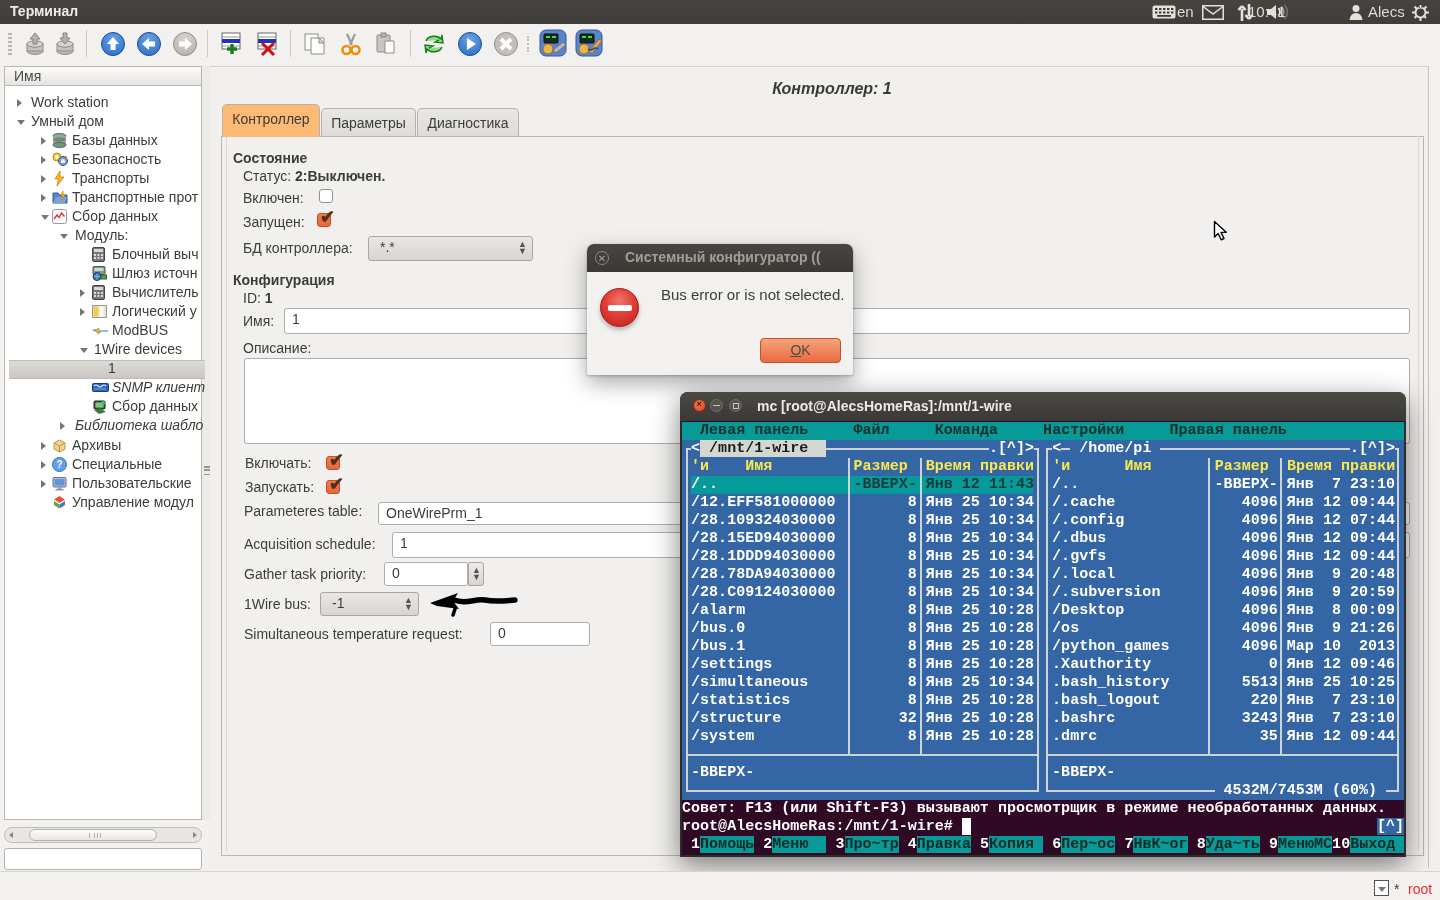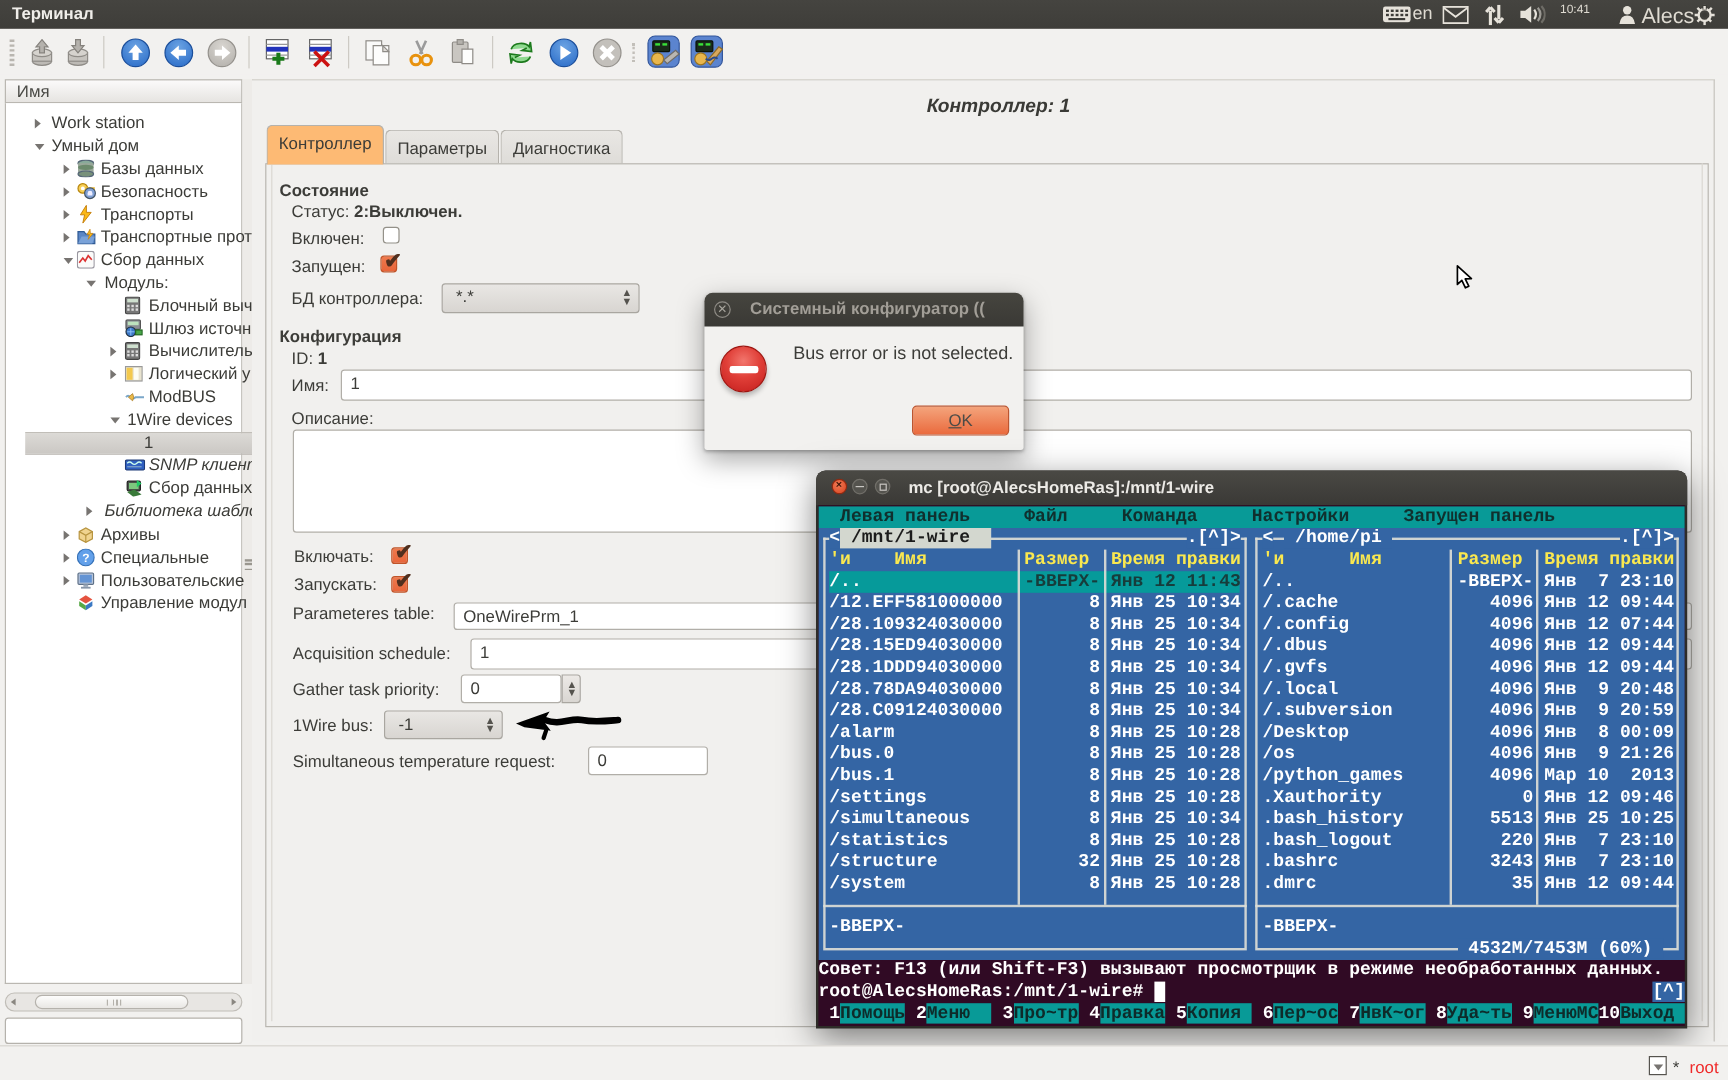--- a/index.html
+++ b/index.html
@@ -99,26 +99,26 @@
     <svg width="20" height="17" style="position:absolute;left:1236px;top:4px">
       <path d="M6 17 L6 5 M6 2 L2.5 6 M6 2 L9.5 6" stroke="#e6e2da" stroke-width="2.6" fill="none"></path>
       <path d="M13 0 L13 12 M13 15 L9.5 11 M13 15 L16.5 11" stroke="#e6e2da" stroke-width="2.6" fill="none"></path>
     </svg>
     <svg width="22" height="16" style="position:absolute;left:1266px;top:4px">
       <path d="M1 5 h4 L10 1 V15 L5 11 H1z" fill="#e6e2da"></path>
       <path d="M12.5 4 q3 4 0 8" stroke="#e6e2da" stroke-width="1.8" fill="none"></path>
       <path d="M15.5 2.5 q4.5 5.5 0 11" stroke="#9c9a94" stroke-width="1.8" fill="none"></path>
       <path d="M18.5 1 q6 7 0 14" stroke="#6e6c66" stroke-width="1.8" fill="none"></path>
     </svg>
-    <span style="position:absolute;left:1300px;top:3px;font-size:10px">10:41</span>
+    <span style="position:absolute;left:1248px;top:3px;font-size:15px">10:41</span>
     <svg width="16" height="16" style="position:absolute;left:1348px;top:4px">
       <circle cx="8" cy="4.5" r="3.5" fill="#e6e2da"></circle>
       <path d="M1.5 16 q1 -7 6.5 -7 q5.5 0 6.5 7z" fill="#e6e2da"></path>
     </svg>
-    <span style="position:absolute;left:1368px;top:3px;font-size:18px">Alecs</span>
+    <span style="position:absolute;left:1368px;top:3px;font-size:15px">Alecs</span>
     <svg width="17" height="17" style="position:absolute;left:1412px;top:4px">
       <g stroke="#e6e2da" stroke-width="2" fill="none">
         <circle cx="8.5" cy="8.5" r="5"></circle>
         <path d="M8.5 0 v4 M8.5 13 v4 M0 8.5 h4 M13 8.5 h4 M2.5 2.5 l2.8 2.8 M11.2 11.2 l2.8 2.8 M14.5 2.5 l-2.8 2.8 M5.3 11.2 l-2.8 2.8"></path>
       </g>
       <circle cx="8.5" cy="8.5" r="2" fill="#3c3b37"></circle>
       <rect x="6.7" y="0" width="3.6" height="4" fill="#3c3b37"></rect>
       <path d="M8.5 1 v3" stroke="#e6e2da" stroke-width="2"></path>
     </svg>
   </div>
@@ -231,21 +231,21 @@
         <rect x="13" y="7" width="4" height="2" fill="#39e039"></rect>
         <circle cx="9" cy="20" r="5" fill="#e8b64c" stroke="#9b7420"></circle>
         <path d="M14 22 L24 10 l3 2 L17 25z" fill="#d9a85c" stroke="#8a6a2a"></path>
         <path d="M13 20 q3 2 5 0 q3 -2 5 0" stroke="#2a4a8a" fill="none" stroke-width="1.6"></path>
       </svg></div>
   </div>
 <div id="treehdr">Имя</div>
 <div id="treebox"></div>
 <div id="vsb"></div>
 <div style="position:absolute;left:204px;top:466px;width:6px;height:1px;border-top:5px double #9a978f;height:9px;border-bottom:1px solid #9a978f"></div>
-<div style="position:absolute;left:16px;top:0;width:212px;height:868px;overflow:hidden">
+<div style="position:absolute;left:4px;top:0;width:212px;height:868px;overflow:hidden">
     <div style="position:absolute;left:5px;top:360px;width:196px;height:19px;background:linear-gradient(#dcdad6,#cbc8c4);border-top:1px solid #c1beb8;border-bottom:1px solid #bcb9b3"></div>
     <div class="arr are" style="left:13px;top:99px"></div>
     <div class="trw" style="left:27px;top:94px;">Work station</div>
     <div class="arr arx" style="left:13px;top:120px"></div>
     <div class="trw" style="left:27px;top:113px;">Умный дом</div>
     <div class="arr are" style="left:37px;top:137px"></div>
     <div class="tico" style="left:48px;top:133px"><svg width="15" height="15">
         <ellipse cx="7.5" cy="3" rx="6.5" ry="2.5" fill="#8a9" stroke="#567"></ellipse>
         <rect x="1" y="3" width="13" height="9" fill="#9aa89a"></rect>
         <ellipse cx="7.5" cy="6.5" rx="6.5" ry="2.2" fill="#6c8a6c"></ellipse>
@@ -466,21 +466,21 @@
 <div class="ml" style="left:1036.5px;top:447.5px;width:2px;height:342.0px"></div>
 <div class="ml" style="left:847.5px;top:457.5px;width:2px;height:296.0px"></div>
 <div class="ml" style="left:919.5px;top:457.5px;width:2px;height:296.0px"></div>
 <div class="ml" style="left:1045.5px;top:447.5px;width:353.0px;height:2px"></div>
 <div class="ml" style="left:1045.5px;top:789.5px;width:353.0px;height:2px"></div>
 <div class="ml" style="left:1045.5px;top:753.5px;width:353.0px;height:2px"></div>
 <div class="ml" style="left:1045.5px;top:447.5px;width:2px;height:342.0px"></div>
 <div class="ml" style="left:1396.5px;top:447.5px;width:2px;height:342.0px"></div>
 <div class="ml" style="left:1207.5px;top:457.5px;width:2px;height:296.0px"></div>
 <div class="ml" style="left:1279.5px;top:457.5px;width:2px;height:296.0px"></div>
-<div class="trow" style="top:421.5px">  <i class="m">Левая панель</i>     <i class="m">Файл</i>     <i class="m">Команда</i>     <i class="m">Настройки</i>     <i class="m">Запущен панель</i>             </div>
+<div class="trow" style="top:421.5px">  <i class="m">Левая панель</i>     <i class="m">Файл</i>     <i class="m">Команда</i>     <i class="m">Настройки</i>     <i class="m">Правая панель</i>             </div>
 <div class="trow" style="top:439.5px"> <i class="bb">&lt;</i><i class="pl"> /mnt/1-wire  </i>                  <i class="bb">.[^]&gt;</i>  <i class="bb">&lt;</i> <i class="bb"> /home/pi </i>                     <i class="bb">.[^]&gt;</i> </div>
 <div class="trow" style="top:457.5px"> <i class="y">'и</i>    <i class="y">Имя</i>         <i class="y">Размер</i>  <i class="y">Время правки</i>  <i class="y">'и</i>      <i class="y">Имя</i>       <i class="y">Размер</i>  <i class="y">Время правки</i> </div>
 <div class="trow" style="top:475.5px"> /..               <i class="d">-ВВЕРХ-</i> <i class="d">Янв 12 11:43</i>  /..               -ВВЕРХ- Янв  7 23:10 </div>
 <div class="trow" style="top:493.5px"> /12.EFF581000000        8 Янв 25 10:34  /.cache              4096 Янв 12 09:44 </div>
 <div class="trow" style="top:511.5px"> /28.109324030000        8 Янв 25 10:34  /.config             4096 Янв 12 07:44 </div>
 <div class="trow" style="top:529.5px"> /28.15ED94030000        8 Янв 25 10:34  /.dbus               4096 Янв 12 09:44 </div>
 <div class="trow" style="top:547.5px"> /28.1DDD94030000        8 Янв 25 10:34  /.gvfs               4096 Янв 12 09:44 </div>
 <div class="trow" style="top:565.5px"> /28.78DA94030000        8 Янв 25 10:34  /.local              4096 Янв  9 20:48 </div>
 <div class="trow" style="top:583.5px"> /28.C09124030000        8 Янв 25 10:34  /.subversion         4096 Янв  9 20:59 </div>
 <div class="trow" style="top:601.5px"> /alarm                  8 Янв 25 10:28  /Desktop             4096 Янв  8 00:09 </div>

